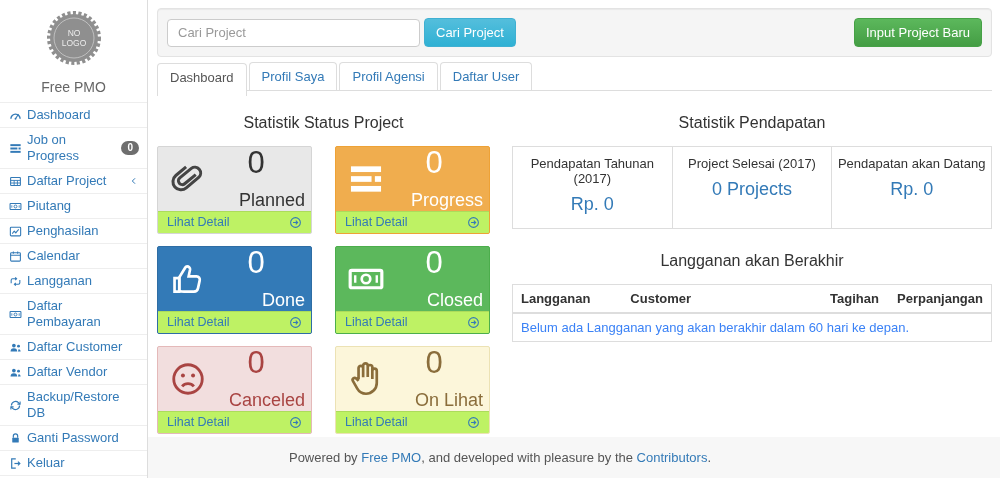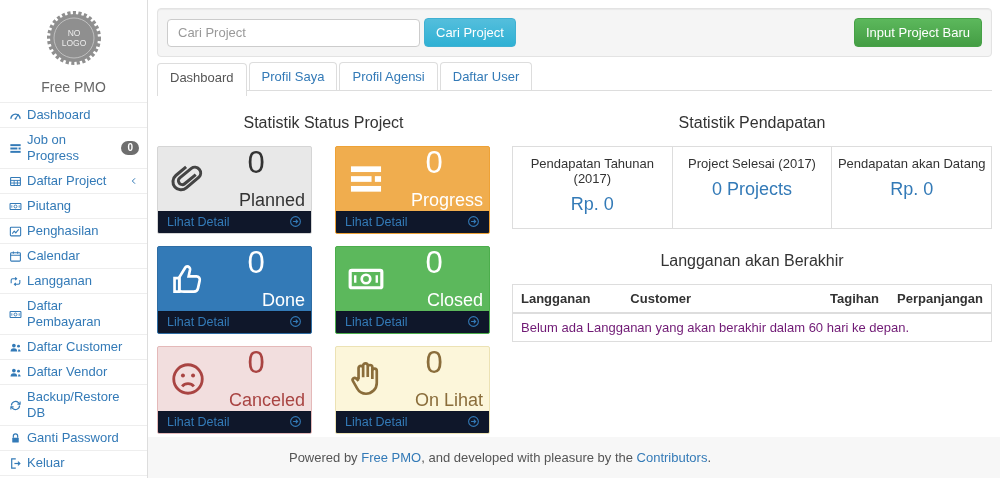--- a/index.html
+++ b/index.html
@@ -43,42 +43,42 @@
   .section-title { text-align:center; font-size:16px; font-weight:normal; color:#333; margin:9px 0 14px; }
 
   
   .cards { display:grid; grid-template-columns:155px 155px; column-gap:23px; row-gap:12px; }
   .card { border:1px solid; border-radius:2px; overflow:hidden; }
   .card-body { height:64px; display:flex; align-items:center; padding:0 6px 0 11px; }
   .card-icon { width:38px; height:38px; flex:none; }
   .card-mid { flex:1; text-align:center; }
   .card-value { font-size:31px; line-height:31px; }
   .card-label { font-size:18px; margin-top:12px;text-align:right; }
-  .card-footer { background:#0f172a; display:flex; align-items:flex-start; justify-content:space-between;
+  .card-footer { background:#bef264; display:flex; align-items:flex-end; justify-content:space-between;
                  padding:3px 9px 4px; font-size:12.5px; color:#337ab7; cursor:pointer; border-top:1px solid rgba(0,0,0,.09); }
   .cf-arrow { width:13px; height:13px; color:#337ab7; }
   .card.planned  { background:#e8e8e8; border-color:#d5d5d5; color:#333; }
   .card.planned .card-icon { color:#444; }
   .card.progress { background:#f0ad4e; border-color:#eea236; color:#fff; }
   .card.done     { background:#337ab7; border-color:#2e6da4; color:#fff; }
   .card.closed   { background:#5cb85c; border-color:#4cae4c; color:#fff; }
   .card.canceled { background:#f2dede; border-color:#e4b9b9; color:#a94442; }
   .card.onhold   { background:#fcf6da; border-color:#ece2b4; color:#8a6d3b; }
 
   
   .stats { display:flex; border:1px solid #ddd; background:#fff; }
   .stat { flex:1; text-align:center; padding:9px 4px 13px; border-left:1px solid #ddd; }
   .stat:first-child { border-left:none; }
   .stat-label { font-size:13px; color:#333; }
   .stat-value { display:inline-block; font-size:18px; color:#337ab7; margin-top:8px; cursor:pointer; }
 
   
   .sub-table { width:100%; border-collapse:collapse; border:1px solid #ddd; font-size:13px; }
   .sub-table th { text-align:left; font-weight:bold; color:#333; padding:6px 8px; border-bottom:2px solid #ddd; }
-  .sub-table td { color:#701a75; padding:6px 8px; }
+  .sub-table td { color:#3b82f6; padding:6px 8px; }
 
   
   .footer { height:41px; background:#f7f7f7; text-align:center; font-size:13px; color:#555; line-height:41px; }
   .footer a { color:#337ab7; cursor:pointer; }
 
   .svgdefs { position:absolute; width:0; height:0; overflow:hidden; }
 </style>
 </head>
 <body>
 

